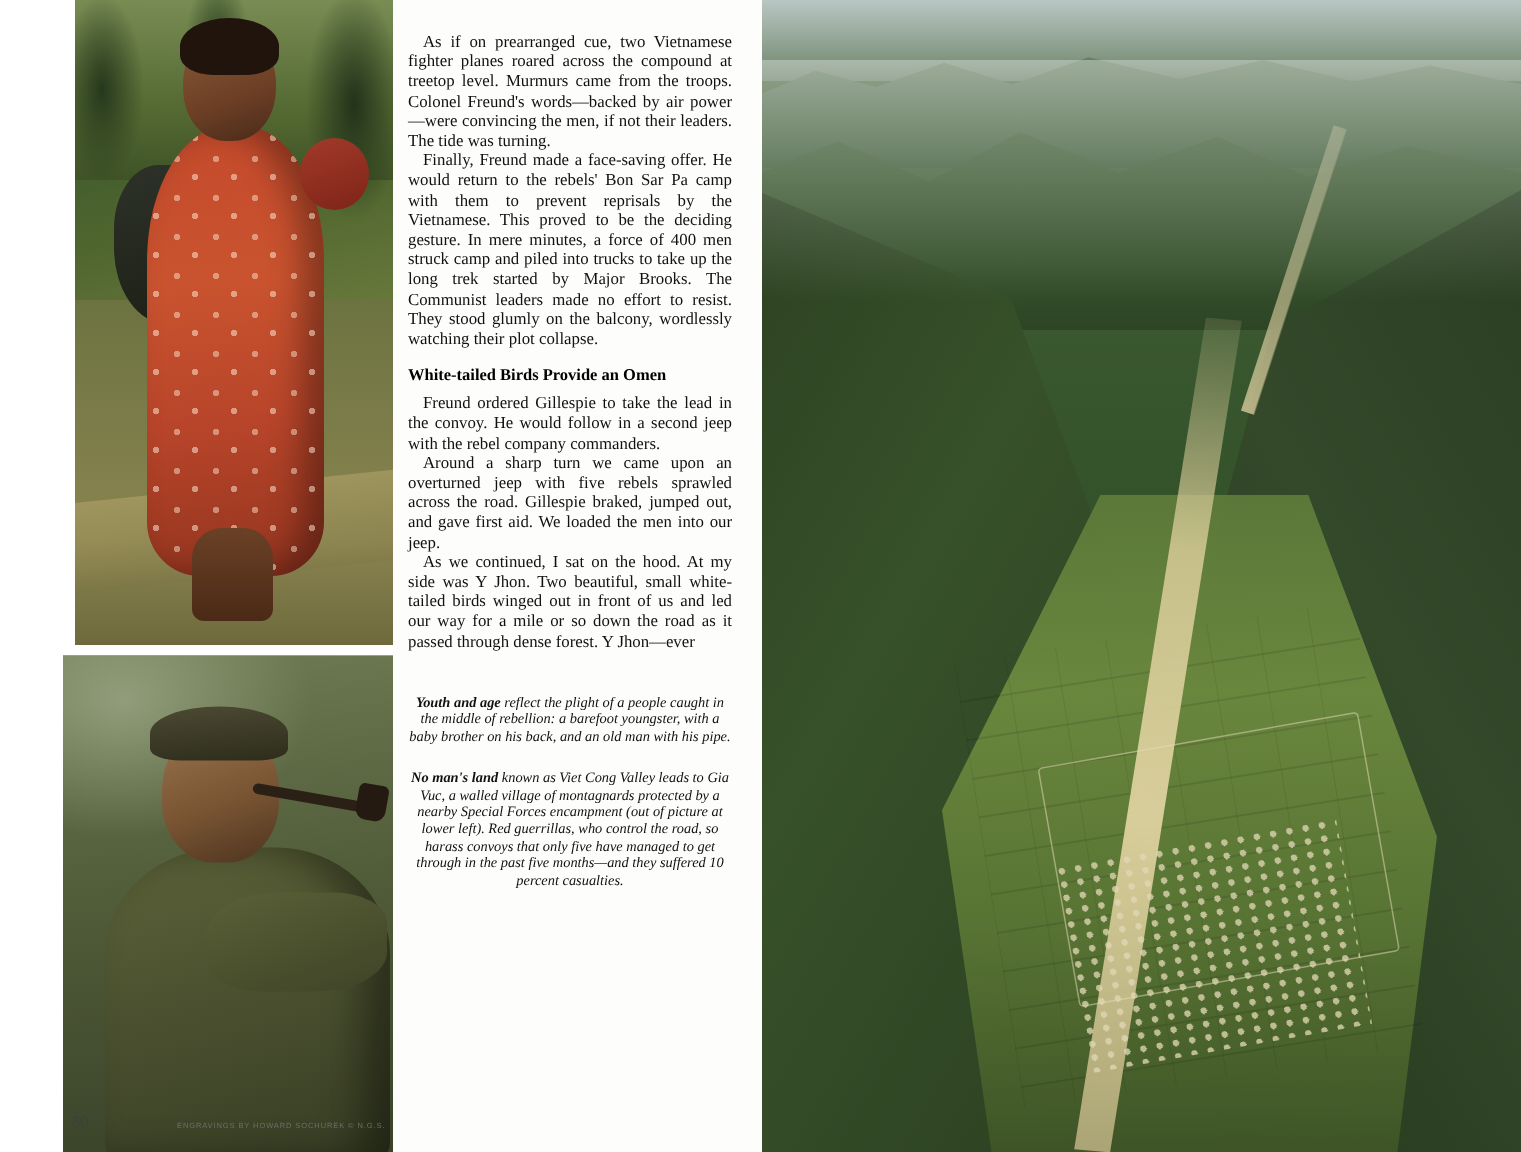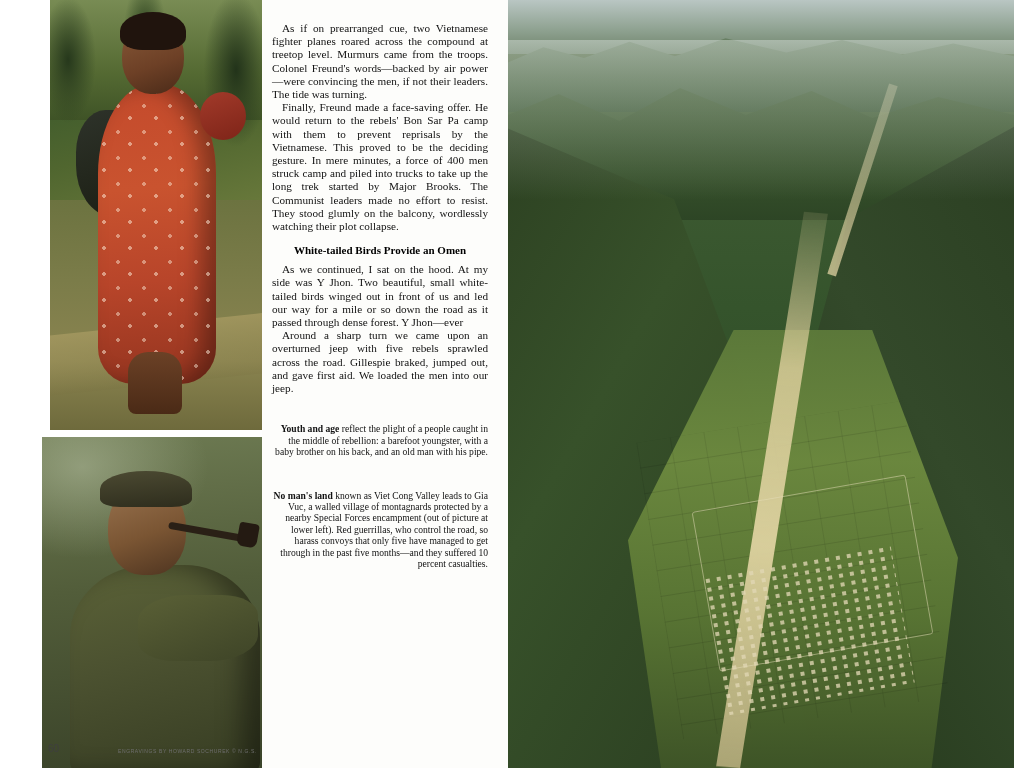--- a/index.html
+++ b/index.html
@@ -188,33 +188,33 @@
     line-height: 13.2px;
     text-align: justify;
     text-indent: 10px;
     margin: 0;
     hyphens: auto;
     color: #111;
   }
   .subhead {
     font-size: 11px;
     font-weight: bold;
-    text-align: center;
     margin: 11px 0 7px 0;
     color: #000;
     font-family: "Liberation Serif", serif;
   }
   .caption-block {
     margin-top: 28px;
     font-size: 9.6px;
     line-height: 11.4px;
-    text-align: right;
+    text-align: center;
     color: #111;
-  }
-  .caption-block.second { margin-top: 32px; }
+    font-style: italic;
+  }
+  .caption-block.second { margin-top: 16px; }
   .caption-lead {
     font-weight: bold;
   }
   .caption-para {
     margin: 0;
   }
   .caption-para + .caption-para { text-indent: 8px; margin-top: 2px; }
 
   
   .right-photo {
@@ -337,22 +337,23 @@
     <div class="folio">60</div>
     <div class="engraving-credit">ENGRAVINGS BY HOWARD SOCHUREK © N.G.S.</div>
   </div>
 
   <div class="text-col">
     <p class="body-p">As if on prearranged cue, two Vietnamese fighter planes roared across the compound at treetop level. Murmurs came from the troops. Colonel Freund's words—backed by air power—were convincing the men, if not their leaders. The tide was turning.</p>
     <p class="body-p">Finally, Freund made a face-saving offer. He would return to the rebels' Bon Sar Pa camp with them to prevent reprisals by the Vietnamese. This proved to be the deciding gesture. In mere minutes, a force of 400 men struck camp and piled into trucks to take up the long trek started by Major Brooks. The Communist leaders made no effort to resist. They stood glumly on the balcony, wordlessly watching their plot collapse.</p>
 
     <div class="subhead">White-tailed Birds Provide an Omen</div>
 
+    <p class="body-p">Freund ordered Gillespie to take the lead in the convoy. He would follow in a second jeep with the rebel company commanders.</p>
+    <p class="body-p">Around a sharp turn we came upon an overturned jeep with five rebels sprawled across the road. Gillespie braked, jumped out, and gave first aid. We loaded the men into our jeep.</p>
     <p class="body-p">As we continued, I sat on the hood. At my side was Y Jhon. Two beautiful, small white-tailed birds winged out in front of us and led our way for a mile or so down the road as it passed through dense forest. Y Jhon—ever</p>
-    <p class="body-p">Around a sharp turn we came upon an overturned jeep with five rebels sprawled across the road. Gillespie braked, jumped out, and gave first aid. We loaded the men into our jeep.</p>
 
     <div class="caption-block">
       <p class="caption-para"><span class="caption-lead">Youth and age</span><span> reflect the plight of a people caught in the middle of rebellion: a barefoot youngster, with a baby brother on his back, and an old man with his pipe.</span></p>
     </div>
 
     <div class="caption-block second">
       <p class="caption-para"><span class="caption-lead">No man's land</span><span> known as Viet Cong Valley leads to Gia Vuc, a walled village of montagnards protected by a nearby Special Forces encampment (out of picture at lower left). Red guerrillas, who control the road, so harass convoys that only five have managed to get through in the past five months—and they suffered 10 percent casualties.</span></p>
     </div>
   </div>
 

